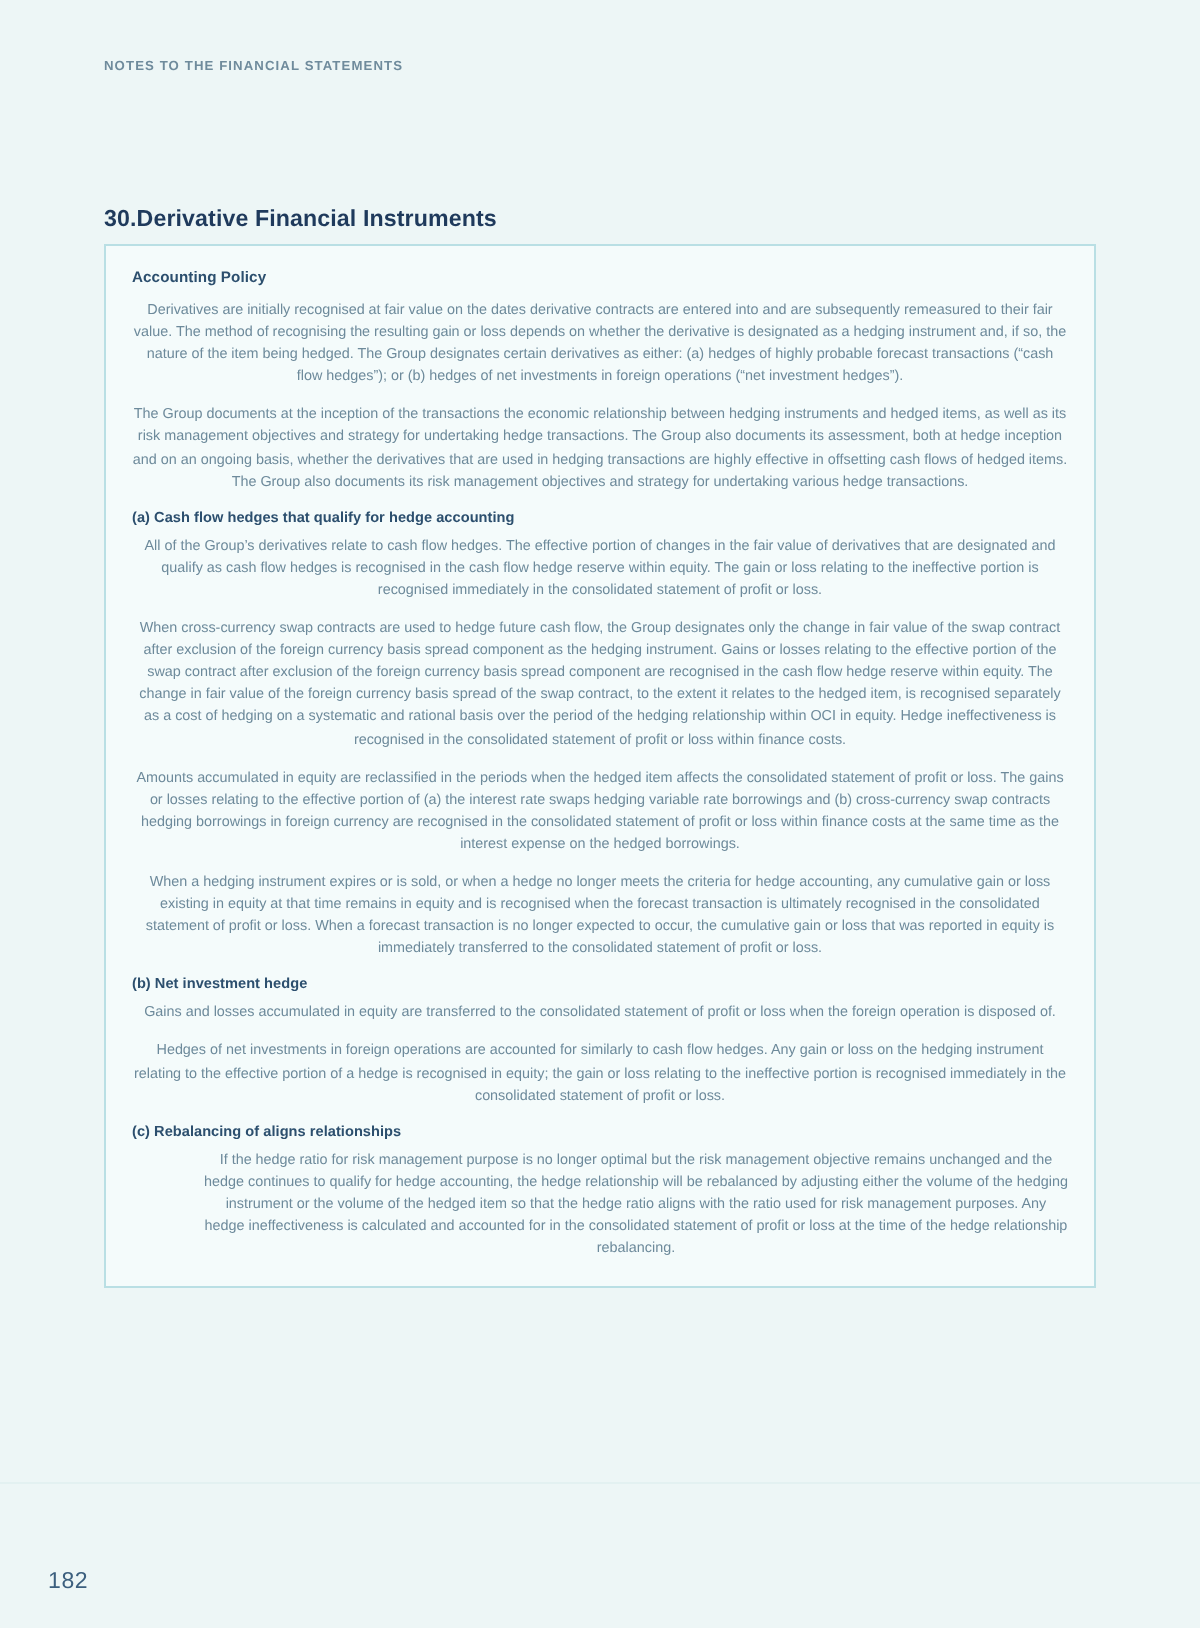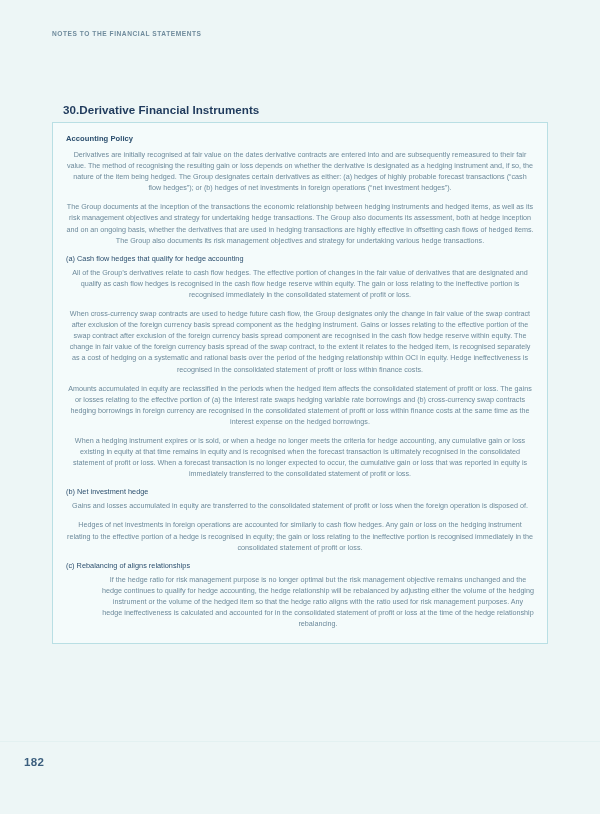--- a/index.html
+++ b/index.html
@@ -31,21 +31,20 @@
     text-transform: uppercase;
   }
   .note-title {
     position: absolute;
     left: 52px;
     top: 103px;
     font-size: 11.6px;
     font-weight: 700;
     color: #1f3a5c;
     letter-spacing: 0.05px;
-    margin-left: 11px;
   }
   .note-title .num {
     font-weight: 700;
   }
   .policy-box {
     position: absolute;
     left: 52px;
     top: 122px;
     width: 496px;
     box-sizing: border-box;
@@ -66,34 +65,34 @@
     margin: 0 0 8px 0;
     color: #6d8a9b;
     text-align: center;
   }
   p.body:last-child {
     margin-bottom: 0;
     margin-left: 36px;
   }
   .sub-heading {
     font-size: 7.3px;
-    font-weight: 400;
+    font-weight: 700;
     color: #2c4f6e;
     margin: 0 0 4px 0;
     letter-spacing: 0.02px;
   }
   .indent {
     margin-left: 19px;
   }
   .page-number {
     position: absolute;
     left: 24px;
-    bottom: 46px;
+    bottom: 17px;
     font-size: 11.5px;
-    font-weight: 700;
+    font-weight: 400;
     color: #3c5f7e;
     letter-spacing: 0.3px;
   }
   .bottom-rule {
     position: absolute;
     left: 0;
     right: 0;
     bottom: 72px;
     height: 1px;
     background: #e3f1f1;

